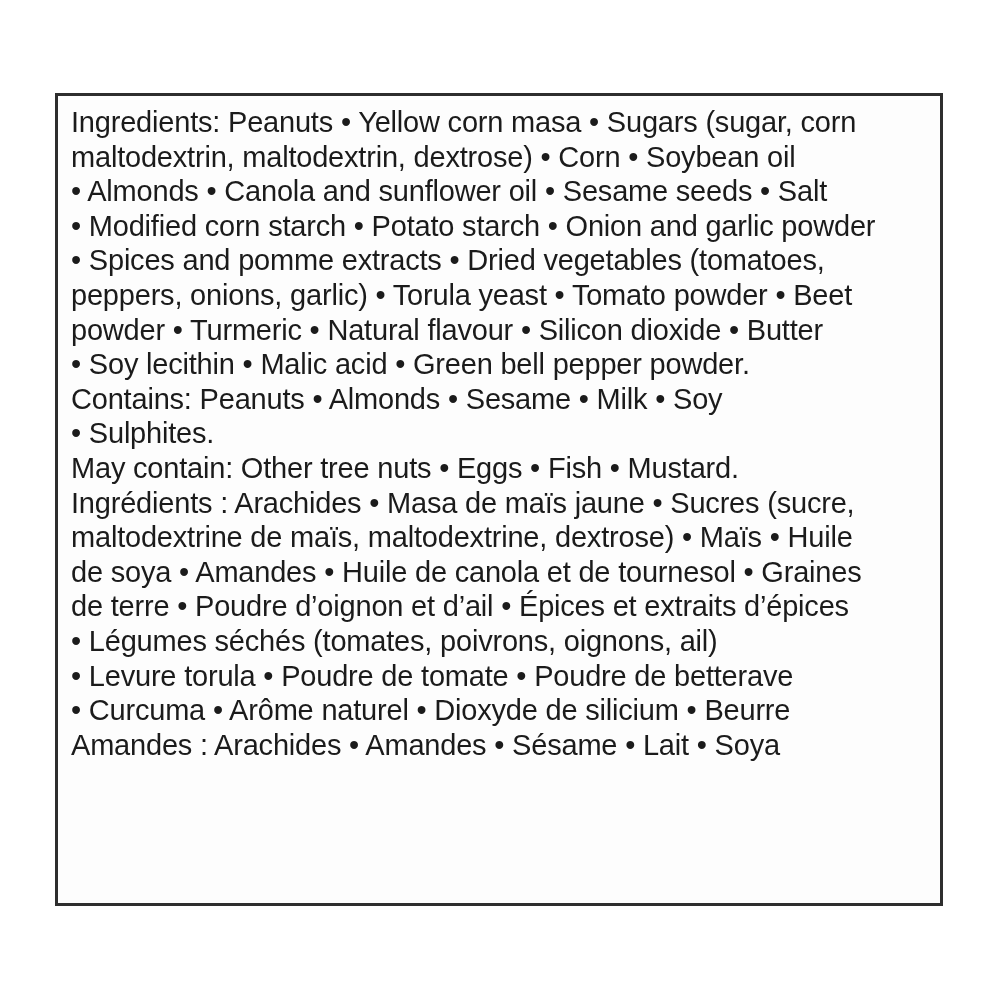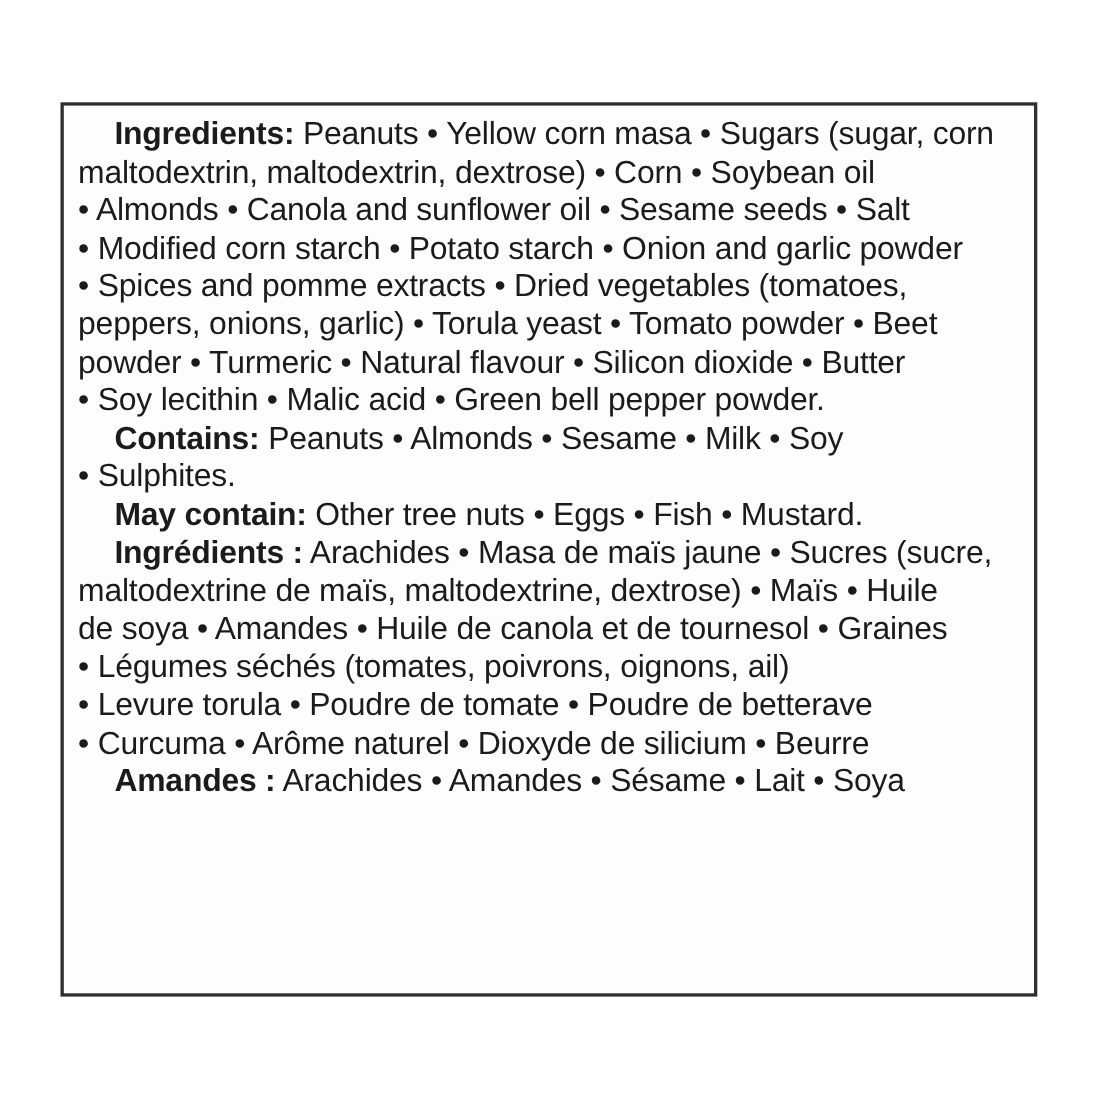--- a/index.html
+++ b/index.html
@@ -23,22 +23,21 @@
     overflow: hidden;
   }
   .line {
     white-space: nowrap;
     font-size: 29px;
     line-height: 34.6px;
     color: #1b1b1b;
     letter-spacing: -0.2px;
   }
   .bold {
-    font-weight: 700;
-    margin-left: 33px;
+    font-weight: 400;
   }
 </style>
 </head>
 <body>
 
 <div class="label-box">
   <div>
       <div class="line"><span class="bold">Ingredients:</span><span> Peanuts • Yellow corn masa • Sugars (sugar, corn</span></div>
       <div class="line"><span>maltodextrin, maltodextrin, dextrose) • Corn • Soybean oil</span></div>
       <div class="line"><span>• Almonds • Canola and sunflower oil • Sesame seeds • Salt</span></div>
@@ -46,18 +45,19 @@
       <div class="line"><span>• Spices and pomme extracts • Dried vegetables (tomatoes,</span></div>
       <div class="line"><span>peppers, onions, garlic) • Torula yeast • Tomato powder • Beet</span></div>
       <div class="line"><span>powder • Turmeric • Natural flavour • Silicon dioxide • Butter</span></div>
       <div class="line"><span>• Soy lecithin • Malic acid • Green bell pepper powder.</span></div>
       <div class="line"><span class="bold">Contains:</span><span> Peanuts • Almonds • Sesame • Milk • Soy</span></div>
       <div class="line"><span>• Sulphites.</span></div>
       <div class="line"><span class="bold">May contain:</span><span> Other tree nuts • Eggs • Fish • Mustard.</span></div>
       <div class="line"><span class="bold">Ingrédients :</span><span> Arachides • Masa de maïs jaune • Sucres (sucre,</span></div>
       <div class="line"><span>maltodextrine de maïs, maltodextrine, dextrose) • Maïs • Huile</span></div>
       <div class="line"><span>de soya • Amandes • Huile de canola et de tournesol • Graines</span></div>
+      <div class="line"><span>de terre • Poudre d’oignon et d’ail • Épices et extraits d’épices</span></div>
       <div class="line"><span>• Légumes séchés (tomates, poivrons, oignons, ail)</span></div>
       <div class="line"><span>• Levure torula • Poudre de tomate • Poudre de betterave</span></div>
       <div class="line"><span>• Curcuma • Arôme naturel • Dioxyde de silicium • Beurre</span></div>
       <div class="line"><span class="bold">Amandes :</span><span> Arachides • Amandes • Sésame • Lait • Soya</span></div>
     </div>
 </div>
 
 </body></html>

